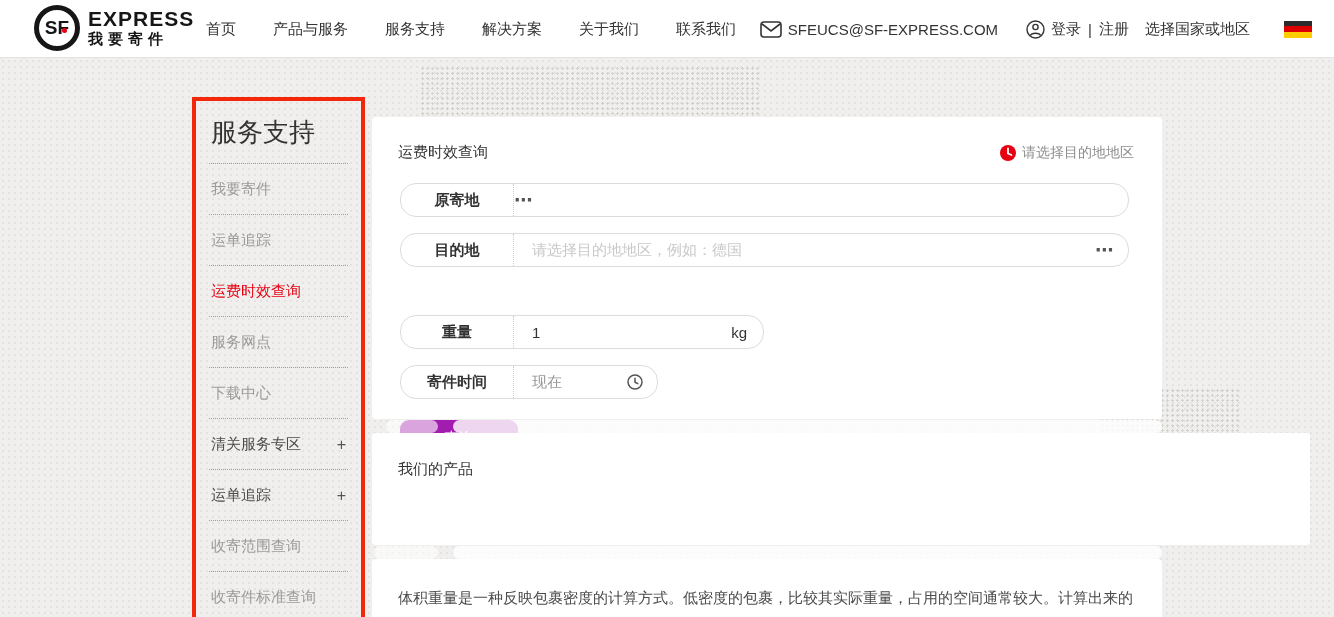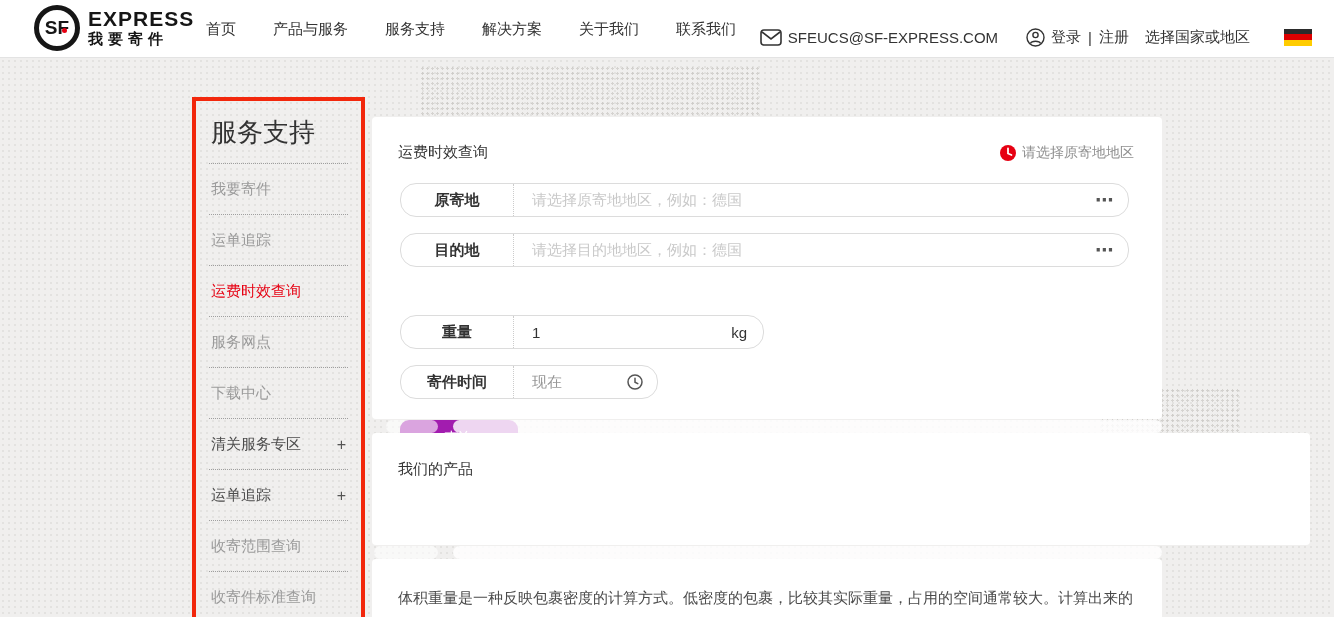--- a/index.html
+++ b/index.html
@@ -12,21 +12,21 @@
   .logo-wrap { position:absolute; left:34px; top:5px; display:flex; align-items:center; }
   .logo-ring { width:46px; height:46px; border-radius:50%; border:5px solid #161616;
                display:flex; align-items:center; justify-content:center; position:relative; }
   .logo-sf { font-size:19px; font-weight:bold; color:#161616; letter-spacing:0; }
   .logo-dot { position:absolute; right:8px; bottom:13px; width:5px; height:5px; border-radius:50%; background:#e60012; }
   .logo-text { margin-left:8px; }
   .logo-en { font-size:21px; font-weight:bold; color:#161616; letter-spacing:1px; line-height:22px; }
   .logo-cn { font-size:15px; font-weight:bold; color:#161616; letter-spacing:5px; line-height:18px; }
   .nav { position:absolute; left:206px; top:0; height:58px; display:flex; align-items:center; gap:37px; }
   .nav-item { font-size:15px; color:#333; cursor:pointer; white-space:nowrap; }
-  .header-right { position:absolute; right:22px; top:8px; height:58px; display:flex; align-items:center;justify-content:center; }
+  .header-right { position:absolute; right:22px; top:0; height:58px; display:flex; align-items:center;justify-content:center; }
   .hr-group { display:flex; align-items:center; font-size:15px; color:#333; white-space:nowrap; }
   .hr-icon { margin-right:6px; display:flex; align-items:center; }
   .login-sep { margin:0 7px; color:#333; }
   .flag { width:28px; height:17px; display:flex; flex-direction:column; overflow:hidden; margin-left:34px; }
   .flag div { flex:1; } .mr28 { margin-right:28px; } .mr16 { margin-right:16px; }
 
   
   .content { position:absolute; top:58px; left:0; width:1334px; height:559px; background:#f0efee; }
   .content::before { content:""; position:absolute; inset:0;
      background-image:radial-gradient(#cfccc9 1px, transparent 1.2px);
@@ -187,29 +187,28 @@
 <div class="card card1">
   <div class="card1-head">
     <span class="card1-title">运费时效查询</span>
     <span class="timetable-link">
       <span class="icon">
         <svg width="16" height="16" viewBox="0 0 16 16">
           <circle cx="8" cy="8" r="8" fill="#e60012"></circle>
           <path d="M8 3.5 L8 8.5 L11.5 10" fill="none" stroke="#fff" stroke-width="1.8" stroke-linecap="round"></path>
         </svg>
       </span>
-      <span>请选择原寄地地区</span>
+      <span>请选择目的地地区</span>
     </span>
   </div>
 
   <div class="rows">
     <div class="frow frow-w1">
       <span class="flabel">原寄地</span>
       <span class="fsep"></span>
-      <span class="fvalue ph">请选择原寄地地区，例如：德国</span>
       <span class="fright">
           <span class="more-glyph">⋯</span>
         </span>
     </div>
 
     <div class="frow frow-w1">
       <span class="flabel">目的地</span>
       <span class="fsep"></span>
       <span class="fvalue ph">请选择目的地地区，例如：德国</span>
       <span class="fright">

